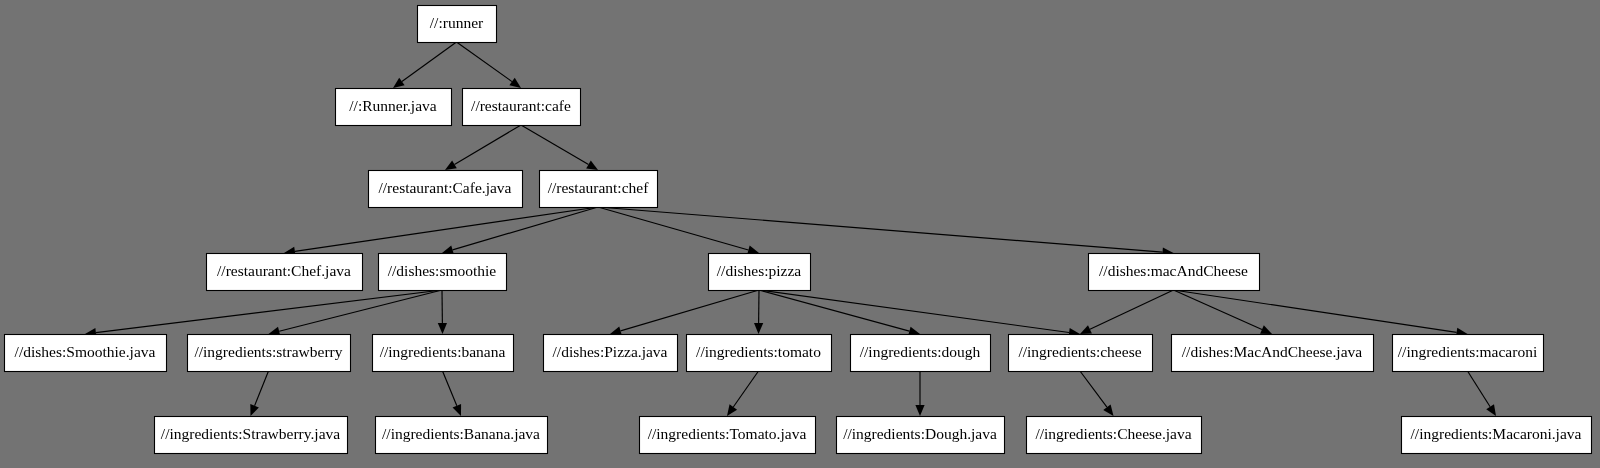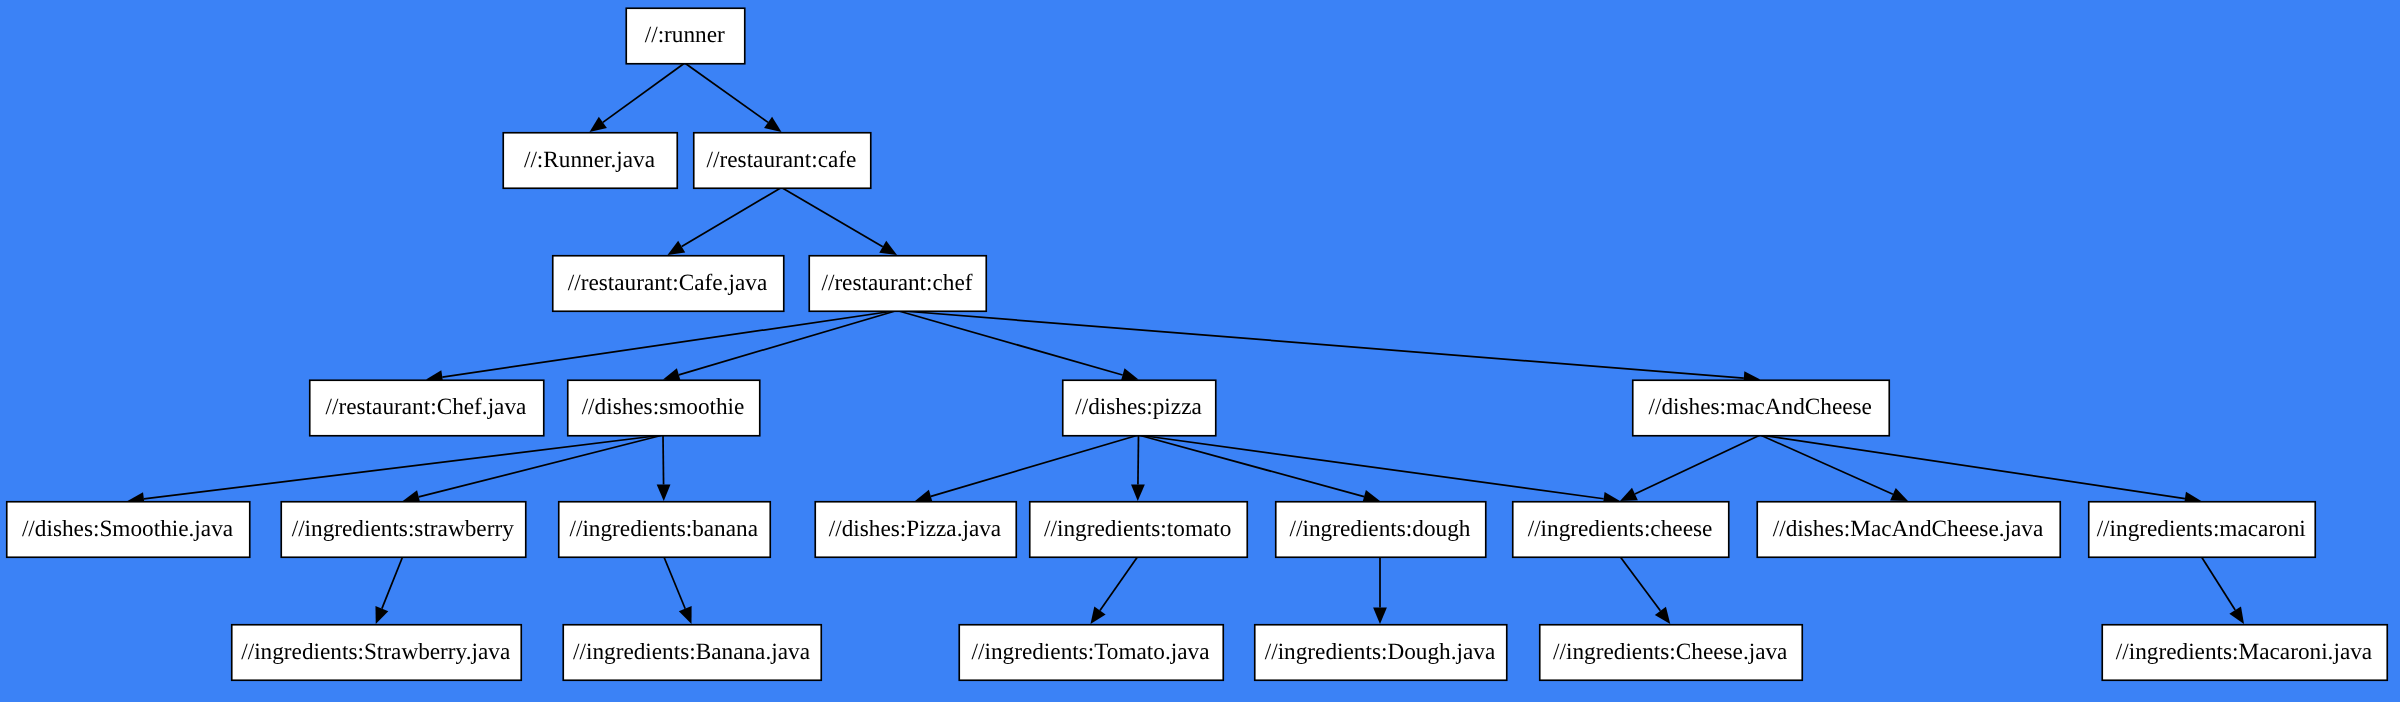--- a/index.html
+++ b/index.html
@@ -4,21 +4,21 @@
 <style>
   html, body {
     margin: 0;
     padding: 0;
     background: #ffffff;
   }
   #canvas-wrap {
     position: relative;
     width: 1600px;
     height: 468px;
-    background: #3b82f6;
+    background: #737373;
     overflow: hidden;
   }
   svg#graph {
     display: block;
     width: 1600px;
     height: 468px;
     font-family: "Liberation Serif", "DejaVu Serif", serif;
   }
   .node-rect {
     fill: #ffffff;

